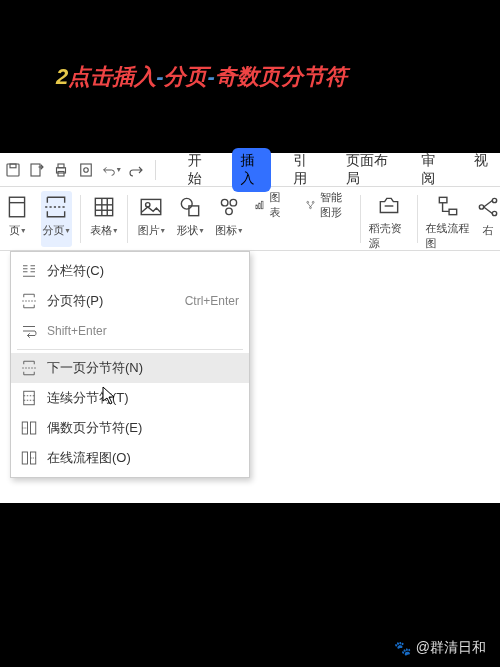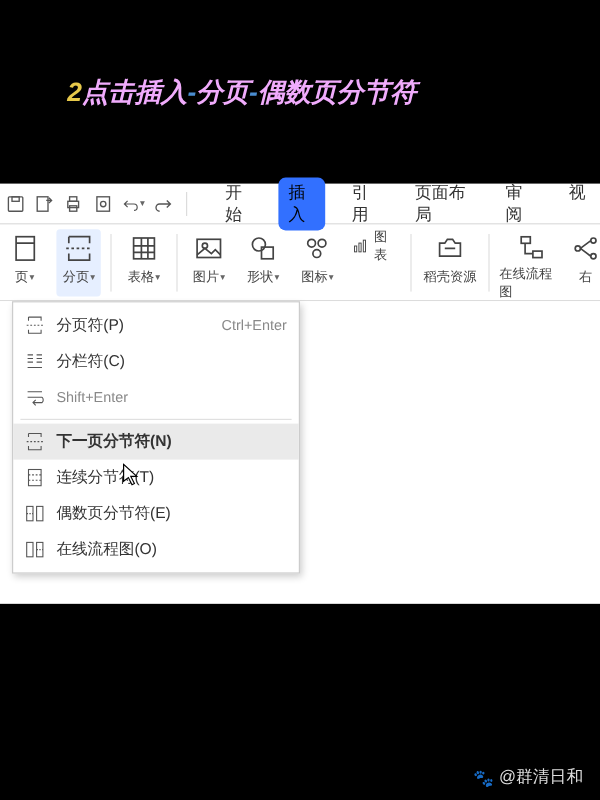--- a/index.html
+++ b/index.html
@@ -1,20 +1,20 @@
 <!DOCTYPE html>
 <html><head>
 <meta charset="utf-8">
 <style>
   * { box-sizing: border-box; margin: 0; padding: 0; font-family: "Microsoft YaHei", sans-serif; }
   body { background: #000; width: 500px; height: 667px; overflow: hidden; position: relative; }
   .stage { position: absolute; left: 0; top: 0; width: 500px; height: 667px; }
   .caption { position: absolute; left: 56px; top: 62px; font-size: 22px; font-weight: 600; font-style: italic; }
   .caption .step { color: #e6c84a; }
-  .caption .c1 { color: #f0abfc; }
+  .caption .c1 { color: #ef4444; }
   .caption .c2 { color: #4a8ccf; }
   .app { position: absolute; left: 0; top: 153px; width: 500px; height: 350px; background: #fff; }
   .qat { display: flex; align-items: center; height: 34px; border-bottom: 1px solid #dcdcdc; padding: 0 4px; gap: 6px; font-size: 14px; color: #333; }
   .qat .ico { width: 20px; height: 20px; display: flex; align-items: center; justify-content: center; color: #555; }
   .qat .ico svg { width: 18px; height: 18px; }
   .qat .sep { width: 1px; height: 20px; background: #dcdcdc; margin: 0 4px; }
   .tabs { display: flex; align-items: flex-start; gap: 14px; margin-left: 14px; font-size: 14px; color: #333; }
   .tabs .tab { padding: 4px 8px; border-radius: 6px; cursor: pointer; }
   .tabs .tab.active { background: #3270ff; color: #000000; }
   .ribbon { display: flex; align-items: flex-start; height: 64px; border-bottom: 1px solid #dcdcdc; padding: 4px 2px 0 2px; gap: 8px; font-size: 11px; color: #444; }
@@ -24,37 +24,37 @@
   .rbtn .ricon svg { width: 26px; height: 26px; stroke: #444; fill: none; stroke-width: 1.3; }
   .rbtn .rlabel { margin-top: 2px; font-size: 11px; display: flex; align-items: center; gap: 1px; }
   .rbtn .rlabel .chev { font-size: 8px; color: #666; }
   .rsep { width: 1px; height: 48px; background: #e0e0e0; margin-top: 4px; }
   .rgroup2 { display: flex; flex-direction: row; gap: 16px; padding-top: 2px; }
   .rmini { display: flex; align-items: center; gap: 4px; font-size: 11px; color: #444; height: 24px; cursor: pointer; padding: 0 2px; }
   .rmini svg { width: 16px; height: 16px; stroke: #444; fill: none; stroke-width: 1.3; }
   .doc { position: relative; background: #fff; height: 252px; }
   .menu { position: absolute; left: 10px; top: 0; width: 240px; background: #fff; border: 1px solid #ccc; box-shadow: 2px 3px 6px rgba(0,0,0,0.2); padding: 4px 0; }
   .mitem { display: flex; align-items: center; height: 30px; padding: 0 10px 0 8px; font-size: 13px; color: #333; cursor: pointer; gap: 8px; position: relative; }
-  .mitem.hover { background: #eaeaea; font-weight: bold; }
+  .mitem.hover { background: #eaeaea; }
   .mitem .micon { width: 20px; height: 20px; display: flex; align-items: center; justify-content: center; }
   .mitem .micon svg { width: 18px; height: 18px; stroke: #555; fill: none; stroke-width: 1.2; }
   .mitem .mlabel { flex: 1; }
   .mitem .mshort { color: #888; font-size: 12px; }
   .msep { height: 1px; background: #e0e0e0; margin: 3px 6px; }
   .cursor { position: absolute; left: 102px; top: 135px; width: 16px; height: 20px; pointer-events: none; }
   .cursor svg { width: 16px; height: 20px; }
   .watermark { position: absolute; right: 14px; bottom: 10px; font-size: 14px; color: #ddd; display: flex; align-items: center; gap: 4px; }
   .watermark .paw { font-size: 14px; }
 </style>
 </head>
 <body>
 
 <div class="stage">
   <div class="caption">
-    <span class="step">2</span><span class="c1">点击插入</span><span class="c2">-</span><span class="c1">分页</span><span class="c2">-</span><span class="c1">偶数页分节符</span>
+    <span class="step">2</span><span class="c1">点击插入</span><span class="c2">-</span><span class="c1">分页</span><span class="c2">-</span><span class="c1">奇数页分节符</span>
   </div>
 
   <div class="app">
     <div class="qat">
       <div class="ico">
           <svg viewBox="0 0 24 24">
             <rect x="4" y="4" width="16" height="16" rx="1" fill="none" stroke="#555" stroke-width="1.5"></rect>
             <rect x="8" y="4" width="8" height="5" fill="none" stroke="#555" stroke-width="1.5"></rect>
           </svg>
         </div>
@@ -181,20 +181,29 @@
       </div>
       <div class="rgroup2">
         <div class="rmini">
             <svg viewBox="0 0 24 24">
               <rect x="4" y="12" width="3" height="8"></rect>
               <rect x="10" y="8" width="3" height="12"></rect>
               <rect x="16" y="4" width="3" height="16"></rect>
             </svg>
             <span>图表</span>
           </div>
+        <div class="rmini">
+            <svg viewBox="0 0 24 24">
+              <circle cx="6" cy="6" r="2"></circle>
+              <circle cx="18" cy="6" r="2"></circle>
+              <circle cx="12" cy="18" r="2"></circle>
+              <path d="M6 8 L12 16 M18 8 L12 16"></path>
+            </svg>
+            <span>智能图形</span>
+          </div>
       </div>
       <div class="rsep"></div>
       <div class="rbtn" style="width:52px">
         <div class="ricon">
             <svg viewBox="0 0 24 24">
               <path d="M4 8 L4 18 L20 18 L20 8 L16 8 L14 5 L10 5 L8 8 Z"></path>
               <line x1="8" y1="12" x2="16" y2="12"></line>
             </svg>
           </div>
         <div class="rlabel">
@@ -224,47 +233,47 @@
             </svg>
           </div>
         <div class="rlabel">
             <span>右</span>
           </div>
       </div>
     </div>
 
     <div class="doc">
       <div class="menu">
-        <div class="mitem">
-          <div class="micon">
-              <svg viewBox="0 0 24 24">
-                <path d="M5 3 H19 V7 M5 3 V7 M5 17 V21 H19 V17"></path>
-                <line x1="3" y1="12" x2="21" y2="12" stroke-dasharray="2 2"></line>
-              </svg>
-            </div>
-          <span class="mlabel">分页符(P)</span>
-          <span class="mshort">Ctrl+Enter</span>
-        </div>
         <div class="mitem">
           <div class="micon">
               <svg viewBox="0 0 24 24">
                 <line x1="4" y1="5" x2="10" y2="5"></line>
                 <line x1="4" y1="9" x2="10" y2="9"></line>
                 <line x1="4" y1="13" x2="10" y2="13"></line>
                 <line x1="14" y1="5" x2="20" y2="5"></line>
                 <line x1="14" y1="9" x2="20" y2="9"></line>
                 <line x1="14" y1="13" x2="20" y2="13"></line>
                 <line x1="4" y1="19" x2="20" y2="19"></line>
               </svg>
             </div>
           <span class="mlabel">分栏符(C)</span>
         </div>
         <div class="mitem">
           <div class="micon">
               <svg viewBox="0 0 24 24">
+                <path d="M5 3 H19 V7 M5 3 V7 M5 17 V21 H19 V17"></path>
+                <line x1="3" y1="12" x2="21" y2="12" stroke-dasharray="2 2"></line>
+              </svg>
+            </div>
+          <span class="mlabel">分页符(P)</span>
+          <span class="mshort">Ctrl+Enter</span>
+        </div>
+        <div class="mitem">
+          <div class="micon">
+              <svg viewBox="0 0 24 24">
                 <line x1="4" y1="6" x2="20" y2="6"></line>
                 <line x1="4" y1="12" x2="20" y2="12"></line>
                 <path d="M20 12 A4 4 0 0 1 20 18 L10 18 M13 15 L10 18 L13 21"></path>
               </svg>
             </div>
           <span class="mshort">Shift+Enter</span>
         </div>
         <div class="msep"></div>
         <div class="mitem hover">
           <div class="micon">

